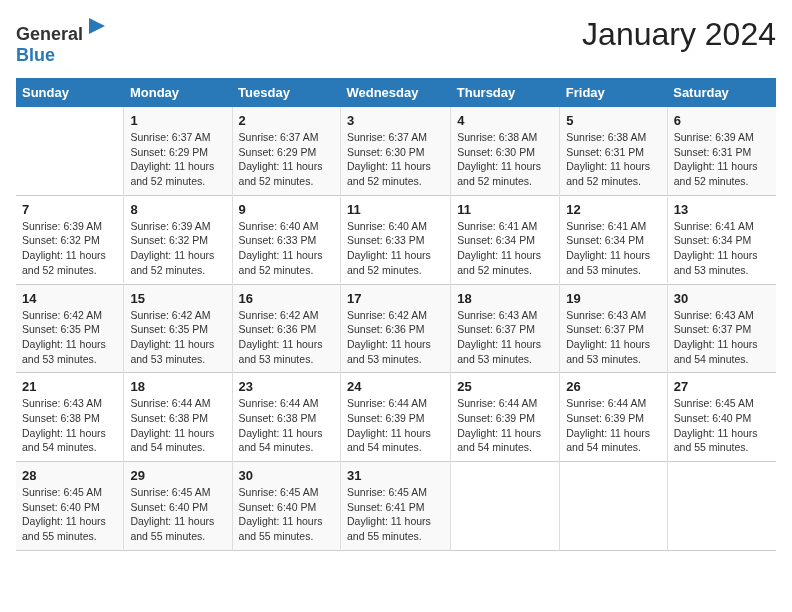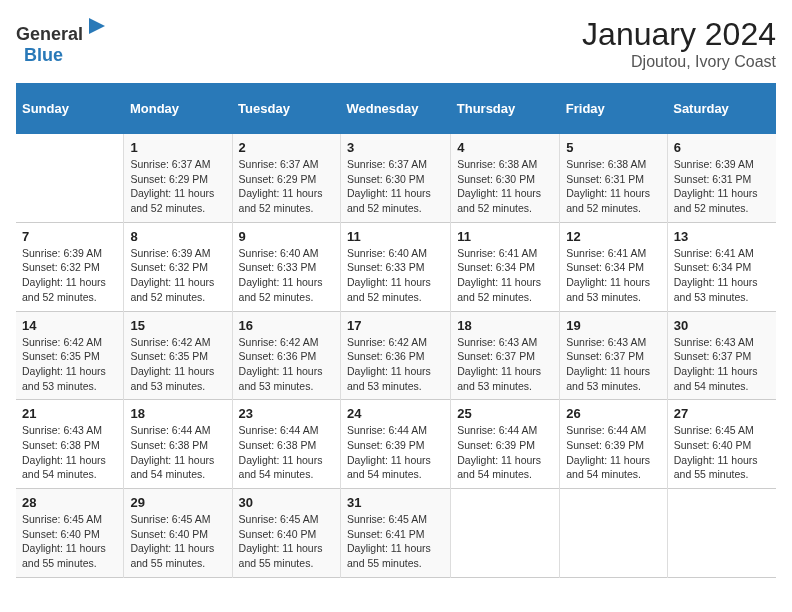--- a/index.html
+++ b/index.html
@@ -42,21 +42,21 @@
     table {
       width: 100%;
       border-collapse: collapse;
       font-size: 11px;
     }
     thead tr {
       background-color: #2979b8;
       color: white;
     }
     thead th {
-      padding: 18px 6px;
+      padding: 7px 6px;
       text-align: left;
       font-size: 13px;
       font-weight: bold;
     }
     tbody tr {
       border-bottom: 1px solid #ccc;
     }
     tbody tr:nth-child(odd) {
       background-color: #f9f9f9;
     }
@@ -90,26 +90,25 @@
   </style>
 </head>
 <body>
 
 <div class="header">
   <div class="logo">
     <div>
       <span style="font-size:18px;font-weight:bold;color:#333;">General</span><svg class="logo-icon" viewBox="0 0 24 24" xmlns="http://www.w3.org/2000/svg">
           <polygon points="4,2 20,10 4,18" fill="#2979b8"></polygon>
         </svg><br>
-      <span style="font-size:18px;font-weight:bold;color:#2979b8;margin-left:8px;">Blue</span>
+      <span style="font-size:18px;font-weight:bold;color:#2979b8;">Blue</span>
     </div>
   </div>
   <div class="title-block">
     <h1>January 2024</h1>
-    <h2>Djoutou, Ivory Coast</h2>
   </div>
 </div>
 
 <table>
   <thead>
     <tr>
     <th>Sunday</th>
         <th>Monday</th>
         <th>Tuesday</th>
         <th>Wednesday</th>

